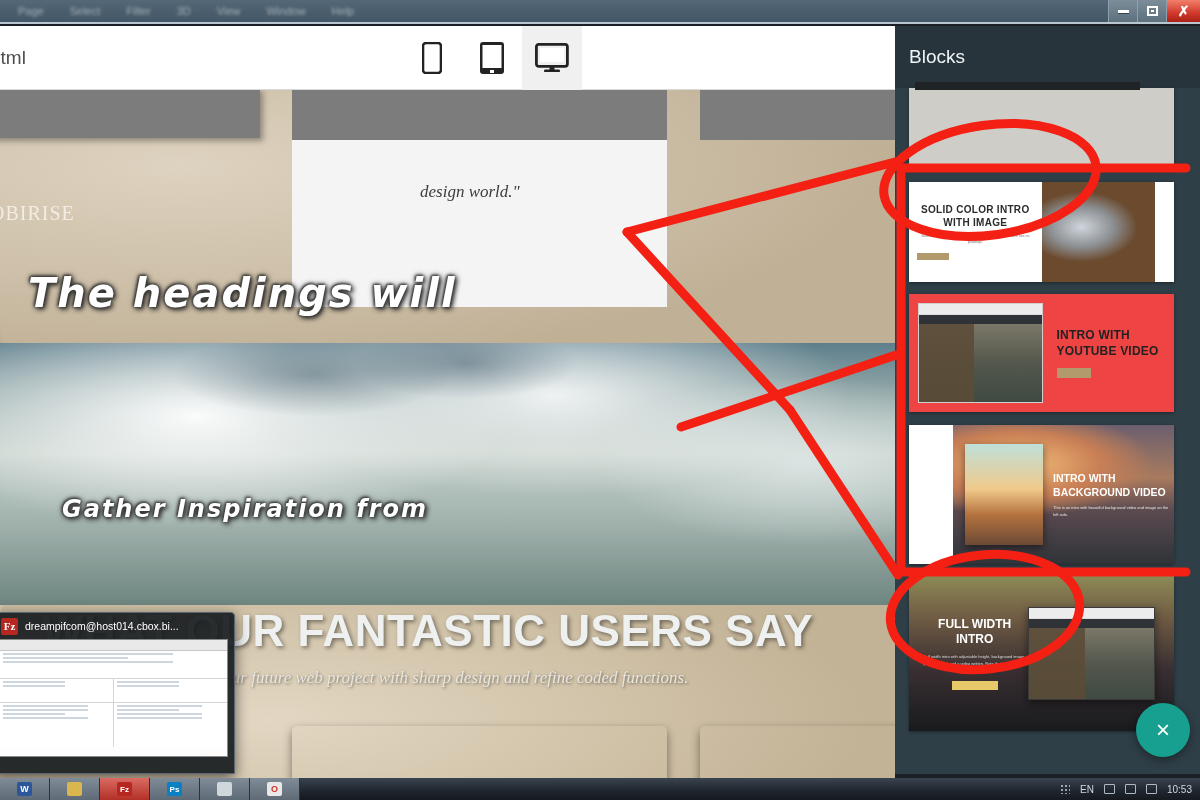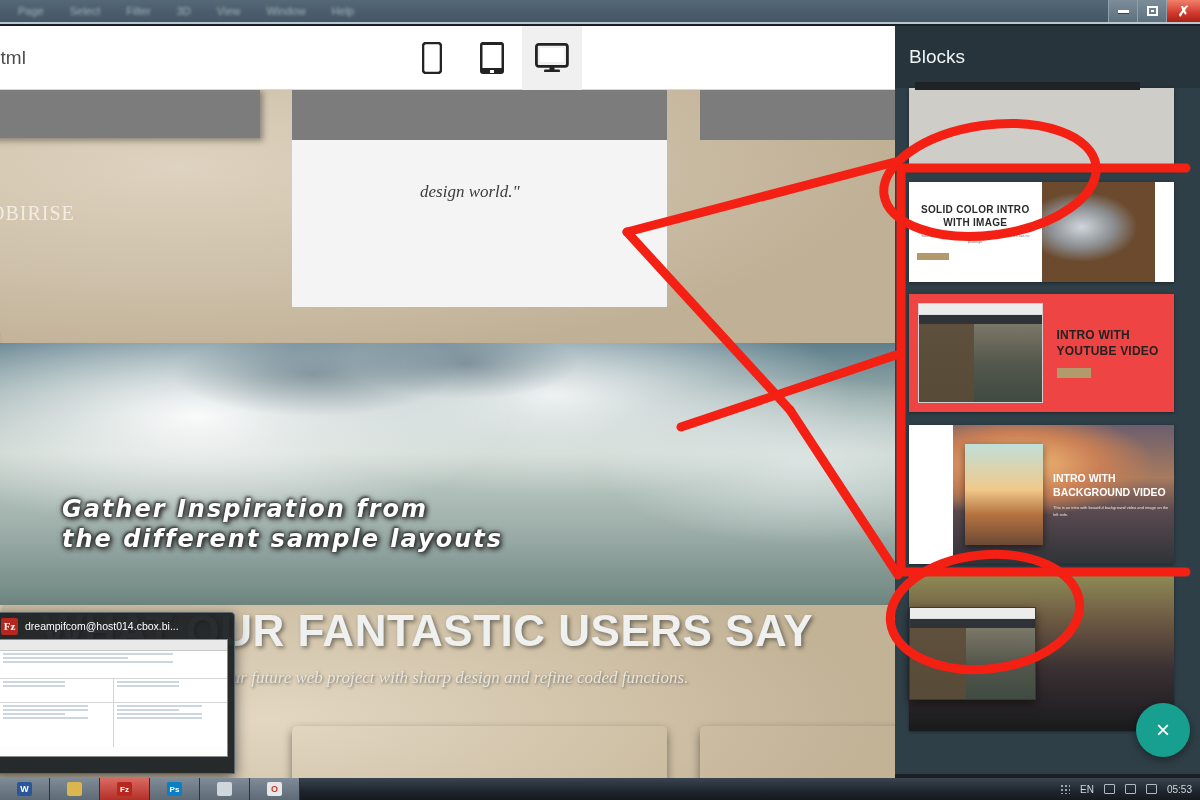--- a/index.html
+++ b/index.html
@@ -338,24 +338,24 @@
     <div class="site-sub">Shape your future web project with sharp design and refine coded functions.</div>
 
     <div class="gal g1">
         <div class="gal-img"></div>
       </div>
     <div class="gal g2">
         <div class="gal-img"></div>
       </div>
 
     <div class="hand h1">
+      <div>The headings will</div>
     </div>
     <div class="hand h2">
       <div>Gather Inspiration from</div>
-      <div>the different sample layouts</div>
     </div>
   </div>
 
   <div class="sidebar">
     <div class="sb-header">
       <div class="t">Blocks</div>
     </div>
 
     <div class="sb-list">
 
@@ -388,20 +388,25 @@
           <div class="t3-inner"></div>
           <div class="t3-text">
             <div class="t3-title">INTRO WITH BACKGROUND VIDEO</div>
             <div class="t3-desc">This is an intro with beautiful background video and image on the left side.</div>
           </div>
         </div>
       </div>
 
       <div class="thumb t4">
         <div class="t4-bg">
+          <div class="t4-text">
+            <div class="t4-title">FULL WIDTH INTRO</div>
+            <div class="t4-desc">Full width intro with adjustable height, background image, parallax effect and a video written. Note that paddings are extended here.</div>
+            <div class="t4-btn"></div>
+          </div>
           <div class="t4-browser">
             <div class="t2-chrome"></div>
             <div class="t2-nav"></div>
             <div class="t2-shot"></div>
           </div>
         </div>
       </div>
 
     </div>
 
@@ -487,17 +492,17 @@
       <div class="tb-item">
           <div class="gl" style="background:#e8e8e8;color:#c8352c">O</div>
         </div>
     </div>
     <div class="tray">
       <div class="dots"></div>
       <span>EN</span>
       <div class="ic"></div>
       <div class="ic"></div>
       <div class="ic"></div>
-      <span>05:53</span>
+      <span>10:53</span>
     </div>
   </div>
 
 </div>
 
 </body></html>

